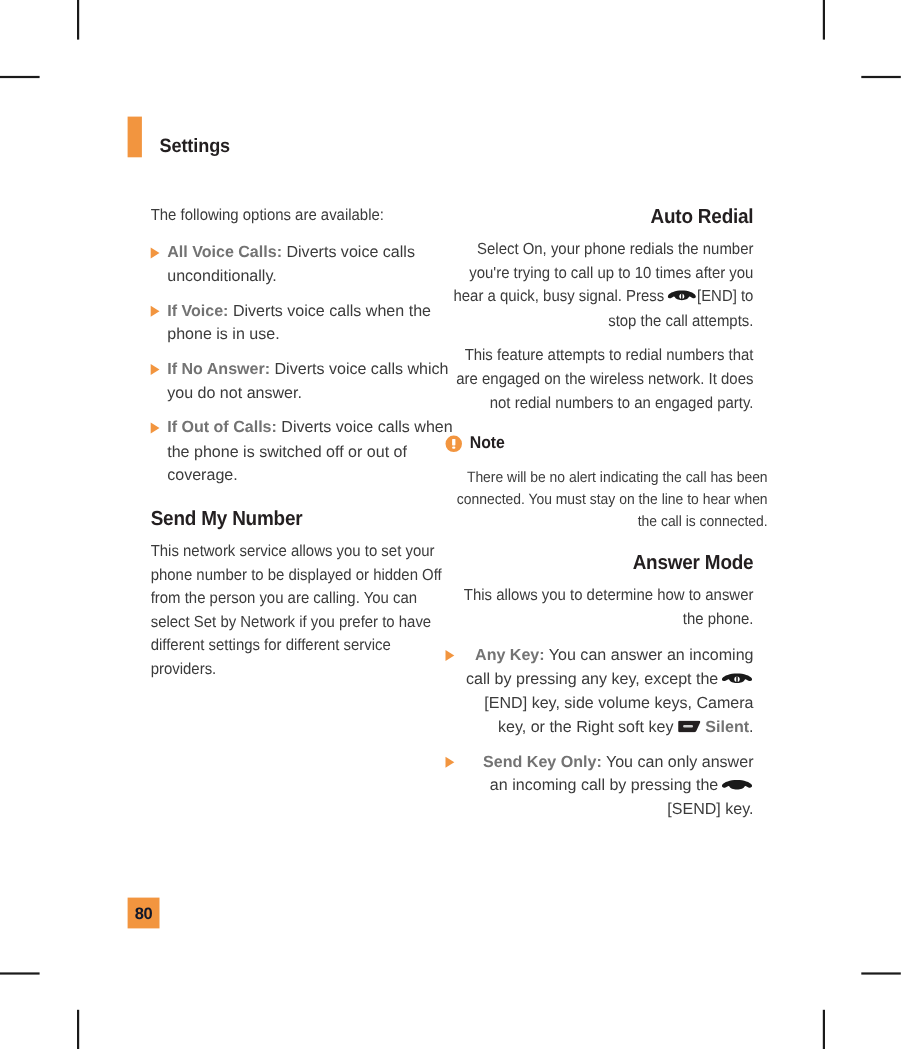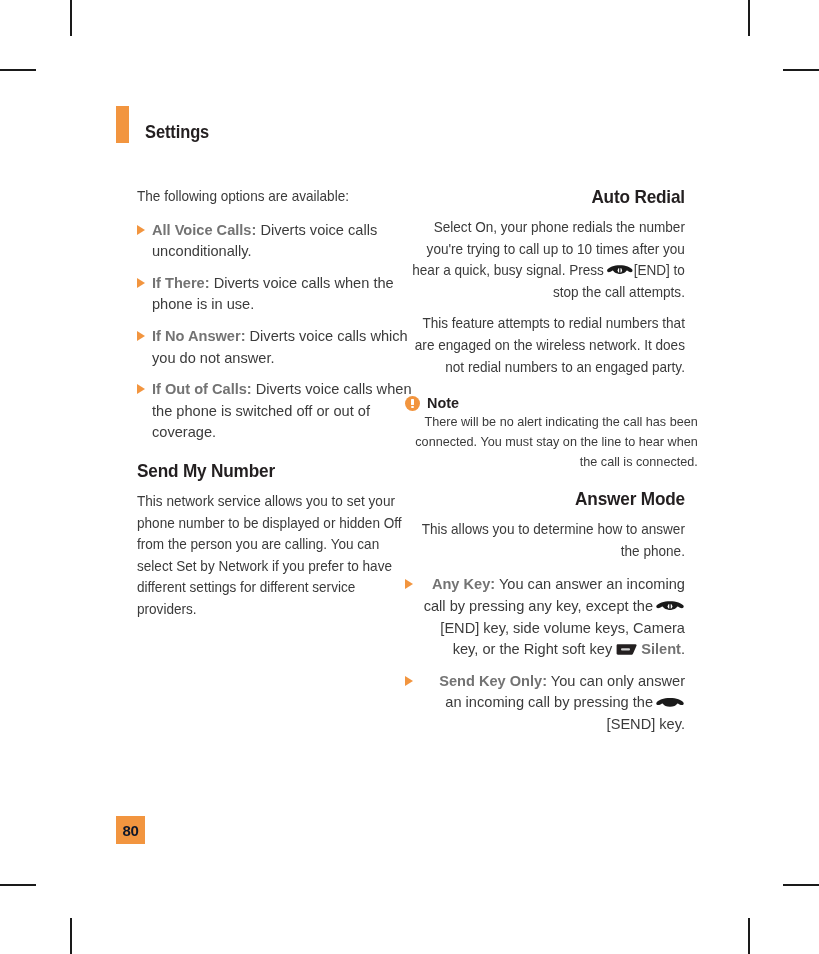--- a/index.html
+++ b/index.html
@@ -132,21 +132,21 @@
     height: 11px;
     position: relative;
     vertical-align: -1px;
     margin: 0 4px 0 3px;
   }
 
   
   .note-head {
     display: flex;
     align-items: center;
-    margin: 16px 0 0 0;
+    margin: 16px 0 12px 0;
   }
   .note-icon {
     width: 15px;
     height: 15px;
     border-radius: 50%;
     background: #F2953F;
     position: relative;
     flex: 0 0 auto;
   }
   .note-icon::before {
@@ -222,21 +222,21 @@
 
   <p class="para">The following options are available:</p>
 
   <ul class="blist">
     <li>
       <span class="tri"></span>
       <span class="bullet-text"><b>All Voice Calls:</b><span> Diverts voice calls unconditionally.</span></span>
     </li>
     <li>
       <span class="tri"></span>
-      <span class="bullet-text"><b>If There:</b><span> Diverts voice calls when the phone is in use.</span></span>
+      <span class="bullet-text"><b>If Voice:</b><span> Diverts voice calls when the phone is in use.</span></span>
     </li>
     <li>
       <span class="tri"></span>
       <span class="bullet-text"><b>If No Answer:</b><span> Diverts voice calls which you do not answer.</span></span>
     </li>
     <li>
       <span class="tri"></span>
       <span class="bullet-text"><b>If Out of Calls:</b><span> Diverts voice calls when the phone is switched off or out of coverage.</span></span>
     </li>
   </ul>

